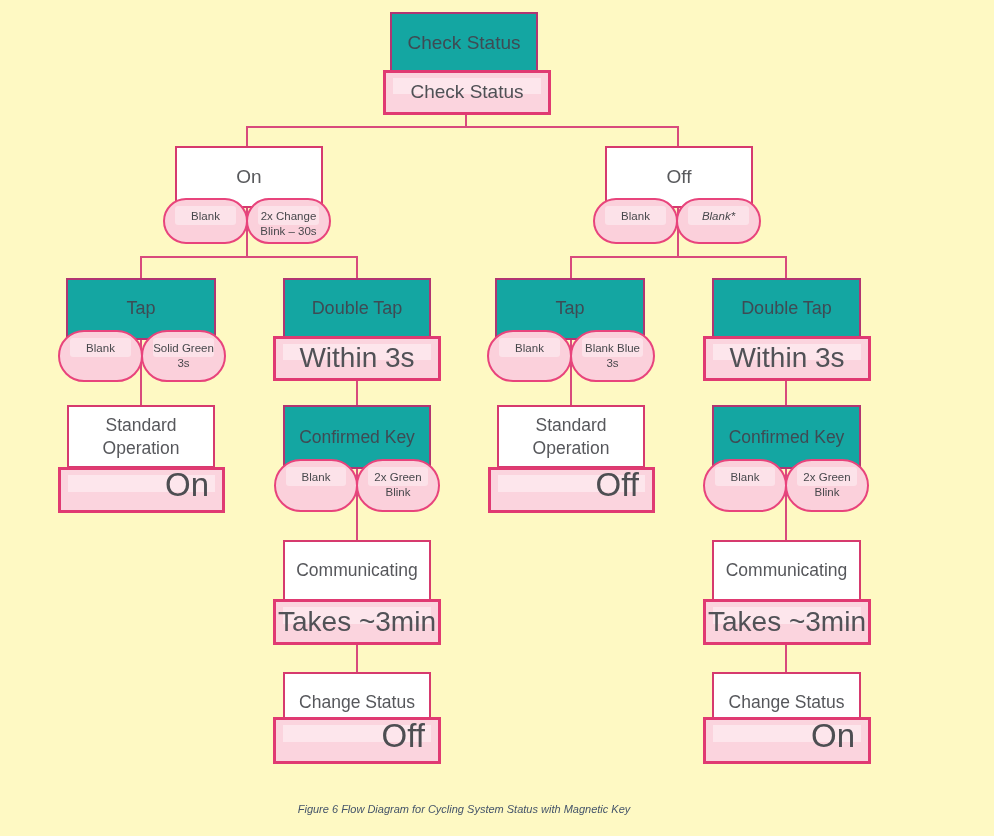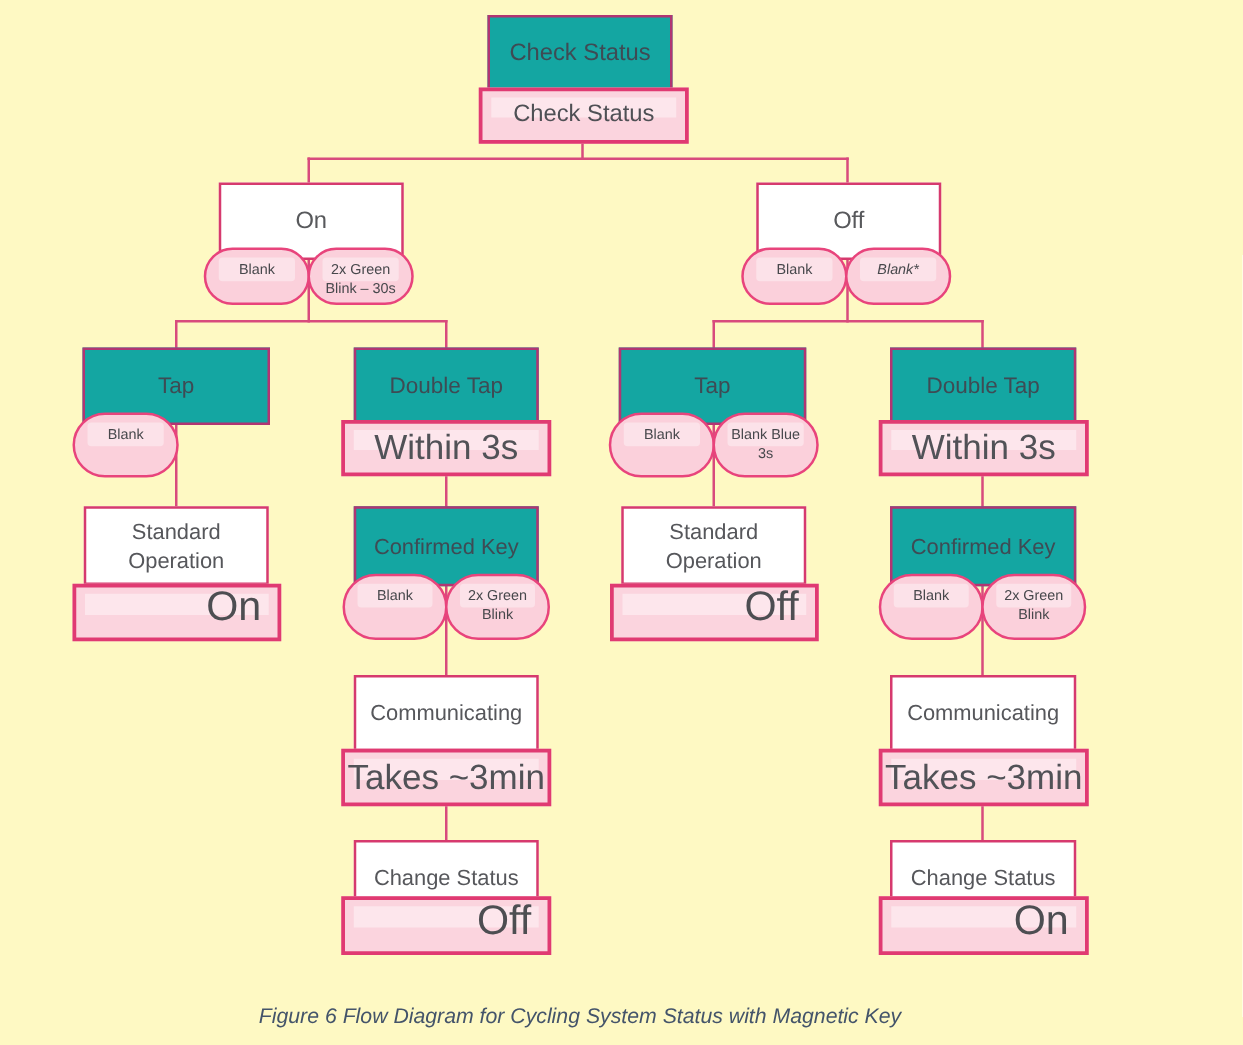--- a/index.html
+++ b/index.html
@@ -24,21 +24,21 @@
   .node .txt{position:relative;z-index:1;}
 
   .big{justify-content:flex-end;align-items:flex-end;font-size:33px;color:#4d4e52;
        padding:0 13px 3px 0;}
   .mid{font-size:28px;color:#515257;}
   .statelbl{font-size:19px;color:#58595c;}
   .actlbl{font-size:17.5px;}
   .wrapnarrow .txt{max-width:122px;}
 
   .caption{position:absolute;left:0;top:803px;width:928px;text-align:center;
-           font-style:italic;font-size:17px;color:#44546a;z-index:5;}
+           font-style:italic;font-size:11px;color:#44546a;z-index:5;}
 </style>
 </head>
 <body>
 
 <div class="canvas">
 
   <div class="line" style="left:465px;top:113px;width:2px;height:15px;"></div>
   <div class="line" style="left:246px;top:126px;width:433px;height:2px;"></div>
   <div class="line" style="left:246px;top:126px;width:2px;height:22px;"></div>
   <div class="line" style="left:677px;top:126px;width:2px;height:22px;"></div>
@@ -71,30 +71,34 @@
 
   <div class="node whitebox statelbl" style="left:175px;top:146px;width:148px;height:62px;">
     <span class="txt">On</span>
   </div>
   <div class="pill" style="left:163px;top:198px;width:85px;height:46px;">
     <span class="band"></span>
     <span class="txt">Blank</span>
   </div>
   <div class="pill" style="left:246px;top:198px;width:85px;height:46px;">
     <span class="band"></span>
-    <span class="txt">2x Green Blink – 30s</span>
+    <span class="txt">2x Change Blink – 30s</span>
   </div>
 
   <div class="node teal" style="left:66px;top:278px;width:150px;height:62px;font-size:18px;">
     <span class="txt">Tap</span>
   </div>
   <div class="pill" style="left:58px;top:330px;width:85px;height:52px;">
     <span class="band"></span>
     <span class="txt">Blank</span>
   </div>
+  <div class="pill" style="left:141px;top:330px;width:85px;height:52px;">
+    <span class="band"></span>
+    <span class="txt">Solid Green 3s</span>
+  </div>
   <div class="node whitebox actlbl wrapnarrow" style="left:67px;top:405px;width:148px;height:63px;">
     <span class="txt">Standard Operation</span>
   </div>
   <div class="node pinkbox big" style="left:58px;top:467px;width:167px;height:46px;">
     <span class="band"></span>
     <span class="txt">On</span>
   </div>
 
   <div class="node teal" style="left:283px;top:278px;width:148px;height:62px;font-size:18px;">
     <span class="txt">Double Tap</span>

